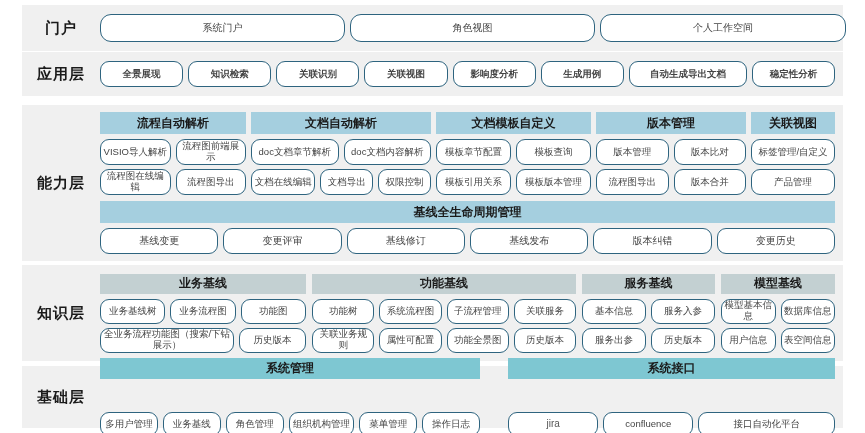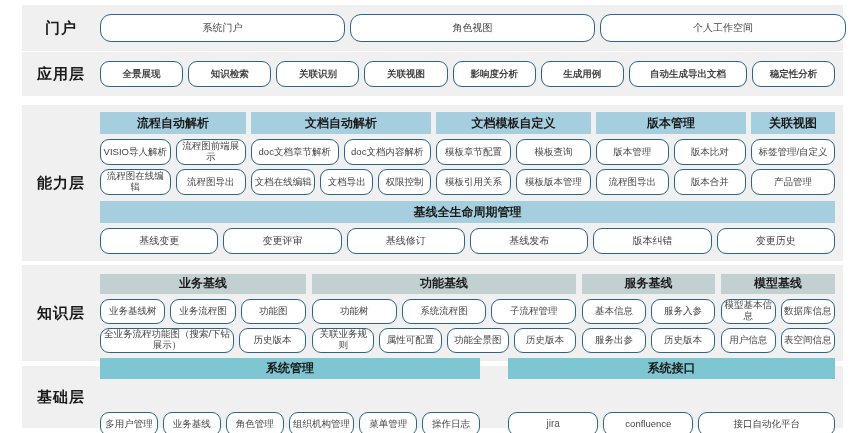--- a/index.html
+++ b/index.html
@@ -225,20 +225,21 @@
             <div class="pill" style="flex:1 1 0">历史版本</div>
           </div>
         </div>
 
         <div class="know-col" style="flex:0 0 264px">
           <div class="ghead gray">功能基线</div>
           <div class="prow">
             <div class="pill" style="flex:1 1 0">功能树</div>
             <div class="pill" style="flex:1 1 0">系统流程图</div>
             <div class="pill" style="flex:1 1 0">子流程管理</div>
+            <div class="pill" style="flex:1 1 0">关联服务</div>
           </div>
           <div class="prow">
             <div class="pill" style="flex:1 1 0">关联业务规则</div>
             <div class="pill" style="flex:1 1 0">属性可配置</div>
             <div class="pill" style="flex:1 1 0">功能全景图</div>
             <div class="pill" style="flex:1 1 0">历史版本</div>
           </div>
         </div>
 
         <div class="know-col" style="flex:0 0 133px">

